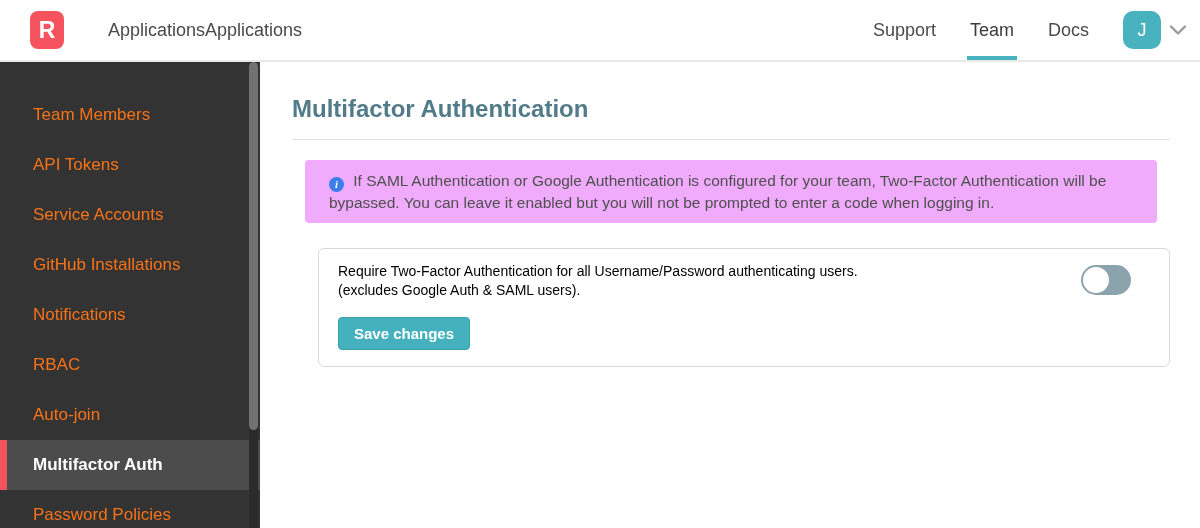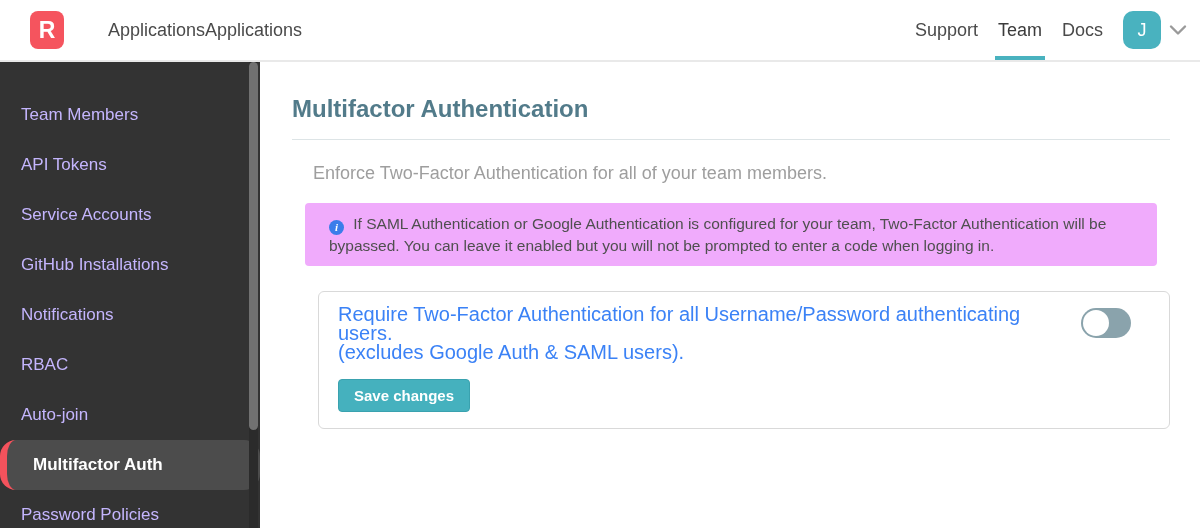--- a/index.html
+++ b/index.html
@@ -19,21 +19,21 @@
     position: relative; z-index: 2;
   }
   .logo {
     margin-left: 30px; width: 34px; height: 38px;
     background: #f5545e; border-radius: 8px;
     display: flex; align-items: center; justify-content: center;
     color: #fff; font-weight: bold; font-size: 23px;
     cursor: pointer; flex: none;
   }
   .nav-left { display: flex; margin-left: 44px; }
-  .nav-right { margin-left: auto; display: flex; align-items: center; gap: 20px; padding-right: 12px; }
+  .nav-right { margin-left: auto; display: flex; align-items: center; gap: 34px; padding-right: 12px; }
   .nav-item {
     font-size: 18px; color: #4a4a4a; cursor: pointer;
     height: 60px; line-height: 60px; position: relative; white-space: nowrap;
   }
   .nav-item.active { font-weight: normal; color: #3b3b3b; }
   .nav-item.active .tab-underline {
     position: absolute; left: -3px; right: -3px; bottom: 0; height: 4px;
     background: #49b2bf;
   }
   .user-menu { display: flex; align-items: center; gap: 7px; cursor: pointer; }
@@ -46,26 +46,26 @@
 
   
   .app { display: flex; height: 466px; }
 
   
   .sidebar {
     width: 260px; flex: none; background: #333333;
     position: relative; padding-top: 28px; overflow: hidden;
   }
   .side-item {
-    height: 50px; line-height: 50px; padding-left: 21px;
-    color: #c4b5fd; font-size: 17px; cursor: pointer; white-space: nowrap;
+    height: 50px; line-height: 50px; padding-left: 33px;
+    color: #f97316; font-size: 17px; cursor: pointer; white-space: nowrap;
   }
   .side-item.active {
     background: #4c4c4c; color: #ffffff; font-weight: bold;
-    border-left: 7px solid #f4525c; padding-left: 26px; border-radius: 16px;
+    border-left: 7px solid #f4525c; padding-left: 26px;
   }
   .side-scroll-track {
     position: absolute; top: 0; bottom: 0; right: 2px; width: 9px;
     background: #2b2b2b;
   }
   .side-scroll-thumb {
     position: absolute; top: 0; left: 0; width: 9px; height: 368px;
     background: #717171; border-radius: 5px; cursor: pointer;
   }
 
@@ -99,21 +99,21 @@
     font-size: 11px; font-weight: bold; font-style: italic;
     align-items: center; justify-content: center;
     font-family: "Liberation Serif", serif;
   }
   .setting-card {
     position: relative;
     margin: 25px 0 0 26px;
     background: #fff; border: 1px solid #d9d9d9; border-radius: 6px;
     padding: 13px 19px 16px 19px;
   }
-  .toggle-label { font-size: 20px; line-height: 19px; color: #3b82f6; padding-right: 110px; }
+  .toggle-label { font-size: 14px; line-height: 19px; color: #000000; padding-right: 110px; }
   .toggle {
     position: absolute; top: 16px; right: 38px;
     width: 50px; height: 30px; border-radius: 15px;
     background: #8aa3ac; cursor: pointer;
   }
   .toggle-knob {
     position: absolute; top: 2px; left: 2px;
     width: 26px; height: 26px; border-radius: 50%; background: #ffffff;
   }
   .save-btn {
@@ -169,21 +169,20 @@
     <div class="side-item">Password Policies</div>
     <div class="side-scroll-track">
       <div class="side-scroll-thumb"></div>
     </div>
   </aside>
 
   <main class="content">
     <h1 class="page-title">Multifactor Authentication</h1>
     <hr class="title-divider">
 
-    <p class="lead-text">Enforce Two-Factor Authentication for all of your team members.</p>
 
     <div class="info-alert">
       <span class="info-icon">i</span>
       <span>If SAML Authentication or Google Authentication is configured for your team, Two-Factor Authentication will be bypassed. You can leave it enabled but you will not be prompted to enter a code when logging in.</span>
     </div>
 
     <section class="setting-card">
       <div class="toggle-label">
         <div>Require Two-Factor Authentication for all Username/Password authenticating users.</div>
         <div>(excludes Google Auth &amp; SAML users).</div>

